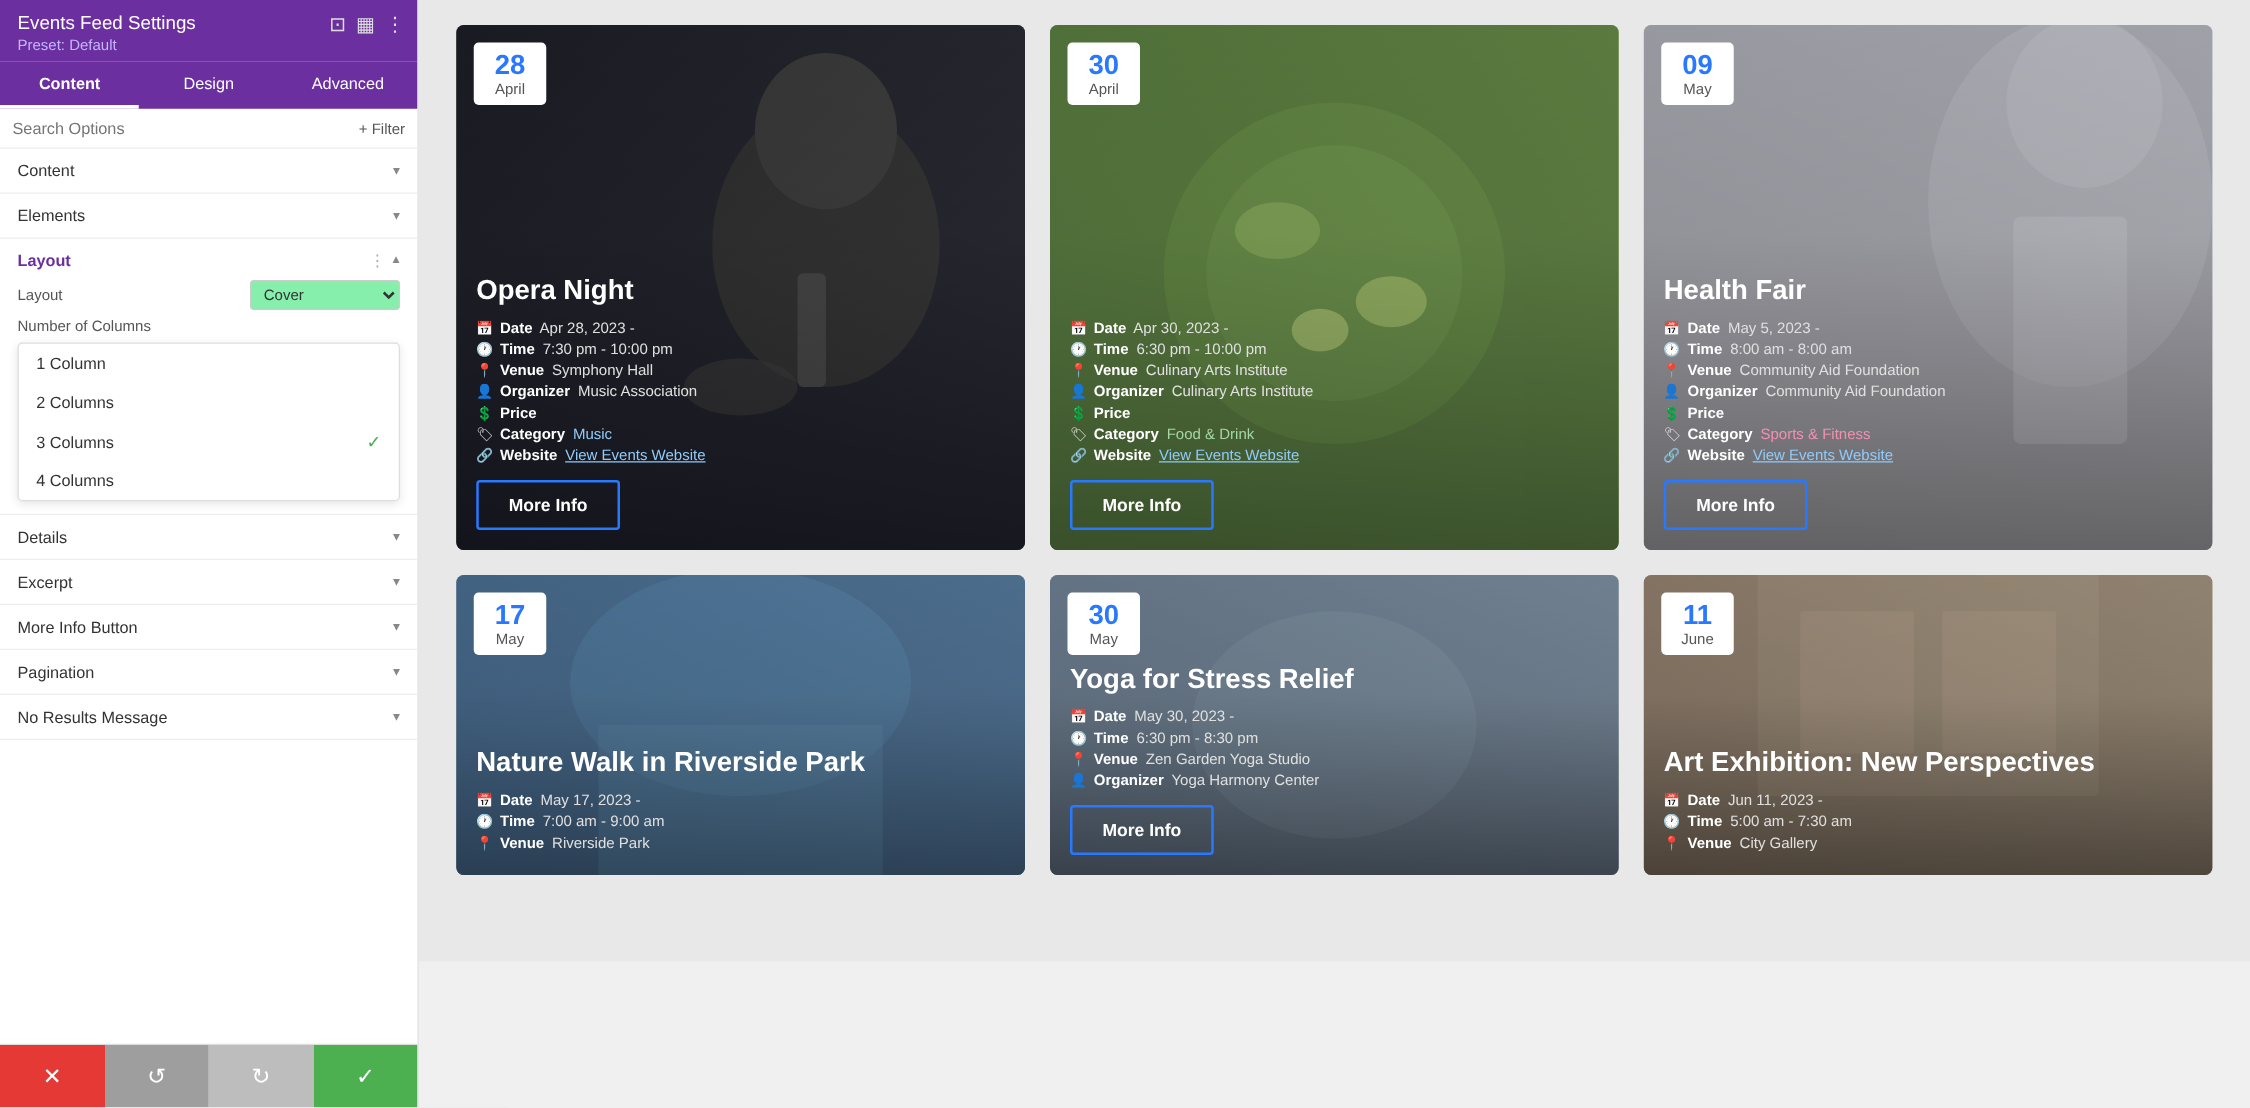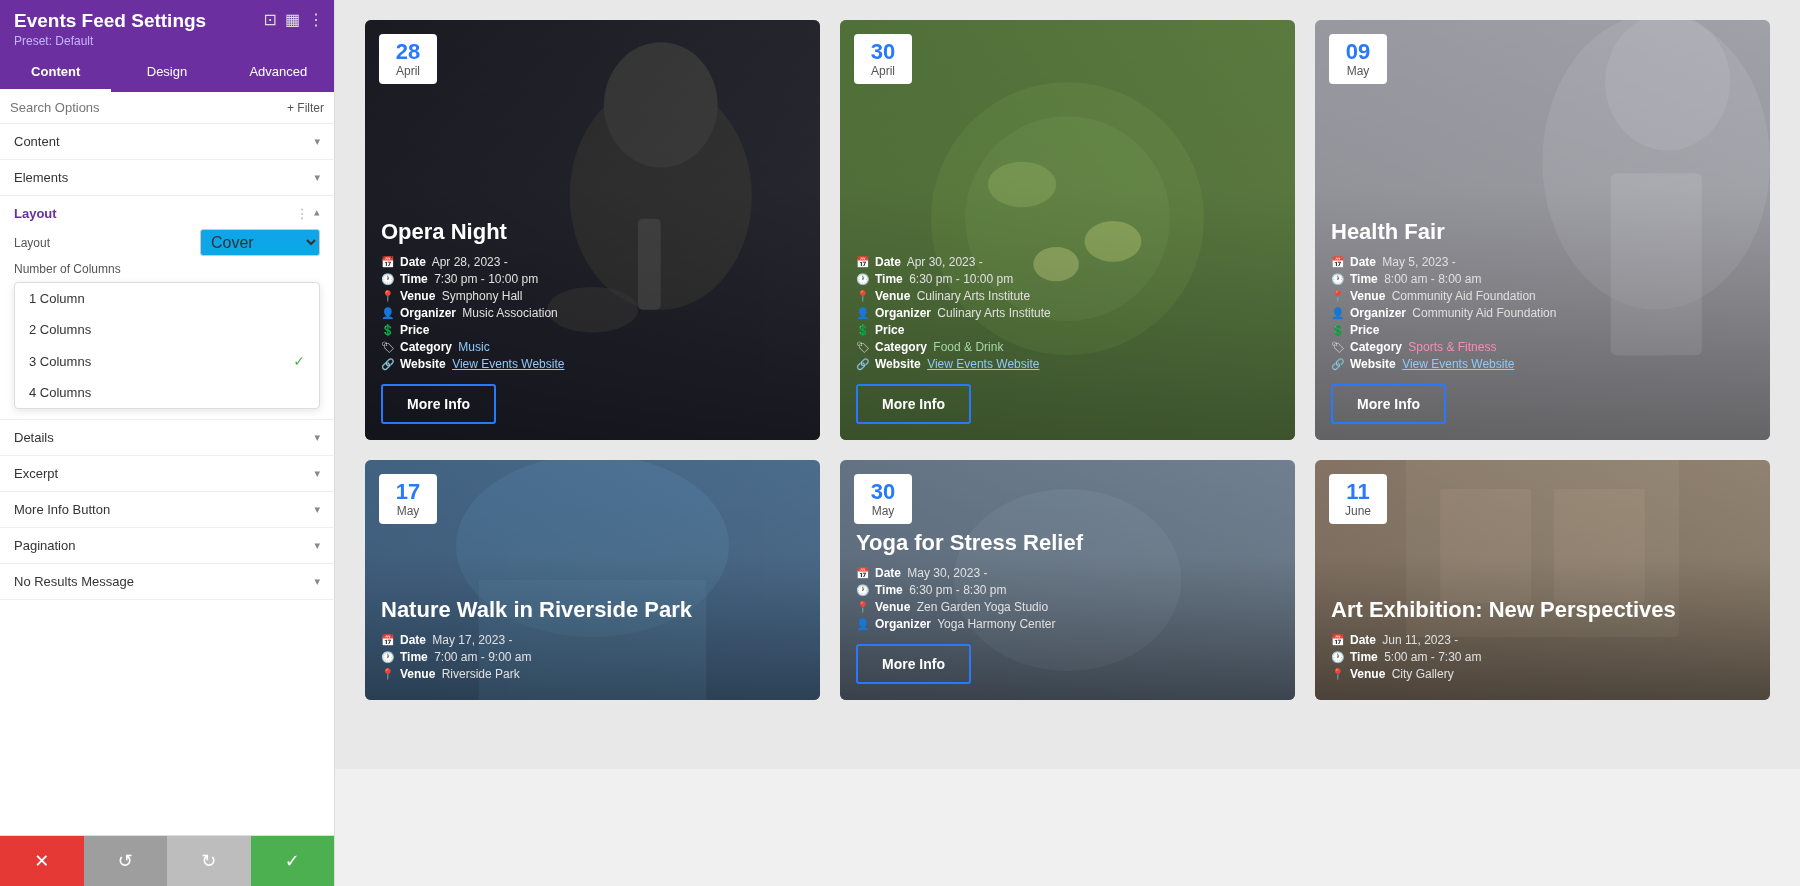--- a/index.html
+++ b/index.html
@@ -16,22 +16,22 @@
       height: 886px;
       overflow: hidden;
     }
     .sidebar-header {
       background: #6b2fa0;
       color: #fff;
       padding: 10px 14px 6px;
       position: relative;
     }
     .sidebar-title {
-      font-size: 19px;
-      font-weight: bold;
+      font-size: 15px;
+      font-weight: normal;
     }
     .sidebar-preset {
       font-size: 12px;
       color: #c4b5fd;
       margin-top: 2px;
     }
     .sidebar-header-icons {
       position: absolute;
       top: 10px;
       right: 10px;
@@ -122,25 +122,25 @@
     .layout-header-icons { display: flex; gap: 6px; align-items: center; }
     .layout-row {
       display: flex;
       align-items: center;
       justify-content: space-between;
       margin-bottom: 6px;
     }
     .layout-row-label { font-size: 12px; color: #555; }
     .layout-select {
       width: 120px;
-      font-size: 16px;
+      font-size: 12px;
       padding: 3px 6px;
       border: 1px solid #ccc;
       border-radius: 3px;
-      background: #0ea5e9;
+      background: #86efac;
       color: #333;
     }
     .columns-label {
       font-size: 12px;
       color: #555;
       margin-bottom: 6px;
     }
 
     
     .columns-dropdown {

